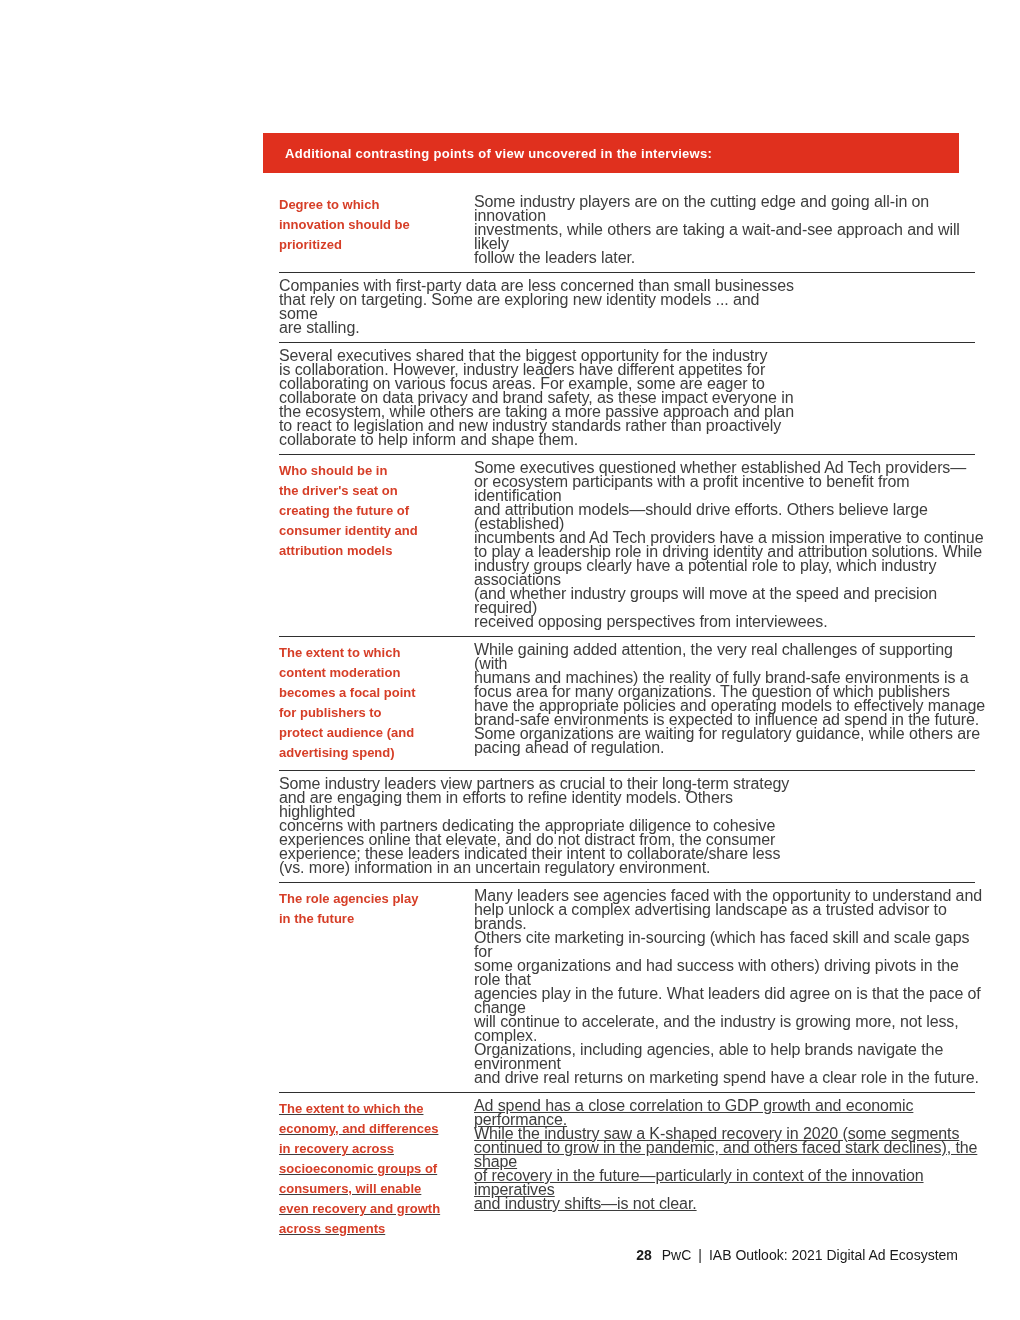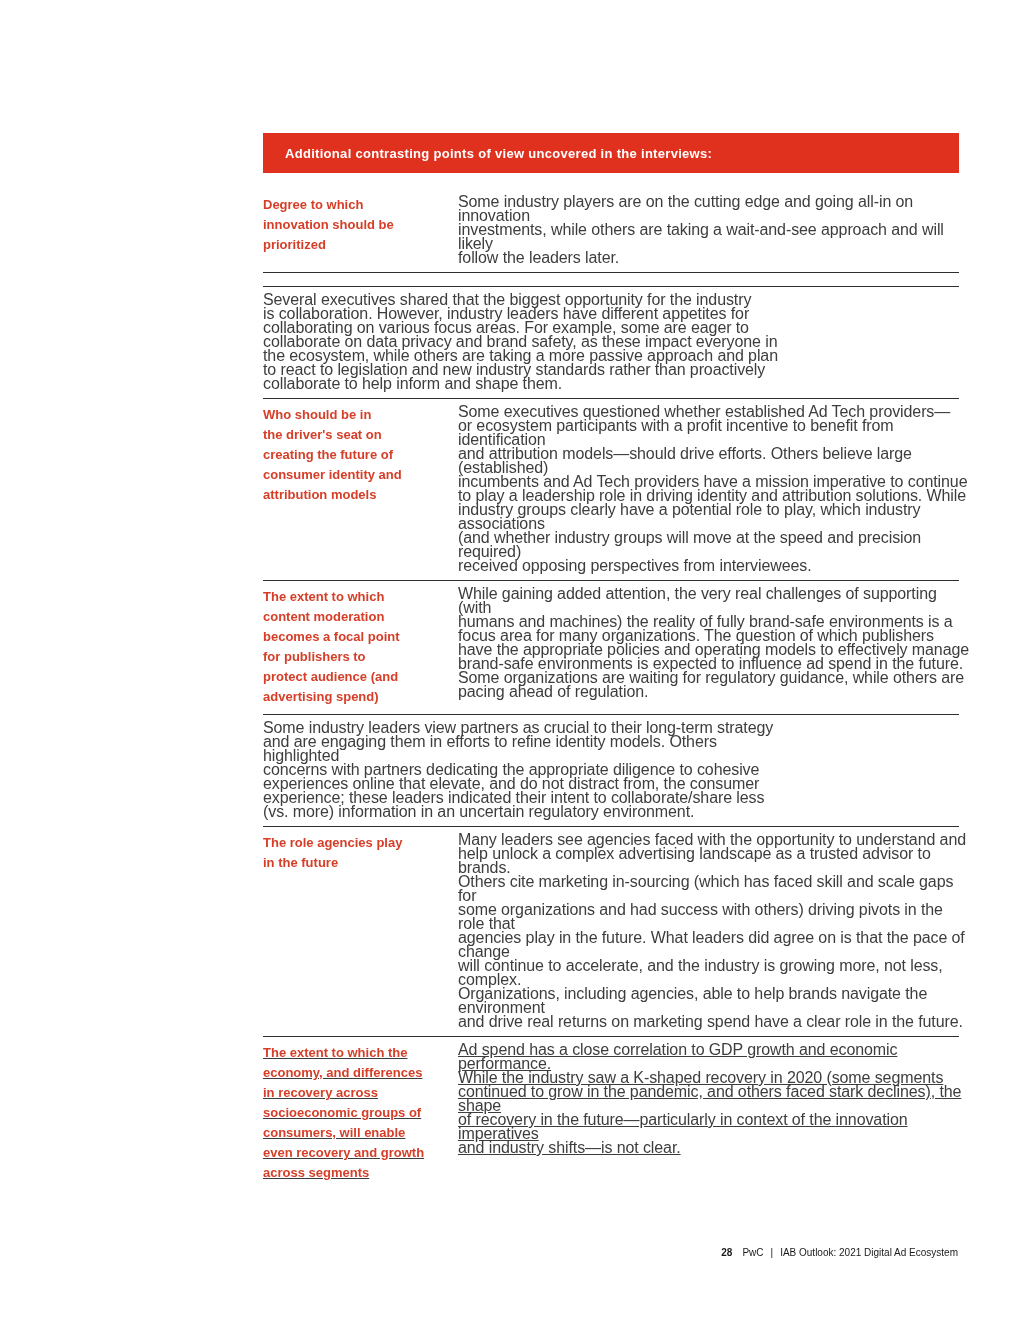--- a/index.html
+++ b/index.html
@@ -29,21 +29,21 @@
     padding-left: 22px;
   }
   .banner span {
     color: #ffffff;
     font-size: 13px;
     font-weight: bold;
     letter-spacing: 0.3px;
   }
   .contrast-table {
     position: absolute;
-    left: 263px;
+    left: 279px;
     top: 173px;
     width: 696px;
   }
   .row {
     display: flex;
     align-items: flex-start;
     padding: 6px 0 7px 0;
     border-bottom: 1px solid var(--rule-color, #2f2f2f);
   }
   .row:first-child {
@@ -73,21 +73,21 @@
     letter-spacing: -0.1px;
     line-height: 14px;
     white-space: pre-line;
   }
   .footer {
     position: absolute;
     top: 1247px;
     right: 62px;
     display: flex;
     align-items: baseline;
-    font-size: 10px;
+    font-size: 14px;
     color: #1a1a1a;
     white-space: nowrap;
     justify-content: flex-end;
   }
   .footer .pnum {
     font-weight: bold;
     margin-right: 10px;
   }
   .footer .sep {
     margin: 0 7px;
@@ -107,20 +107,23 @@
     <section class="row">
       <div class="row-heading">Degree to which
 innovation should be
 prioritized</div>
       <div class="row-body">Some industry players are on the cutting edge and going all-in on innovation
 investments, while others are taking a wait-and-see approach and will likely
 follow the leaders later.</div>
     </section>
 
     <section class="row">
+      <div class="row-body">Companies with first-party data are less concerned than small businesses
+that rely on targeting. Some are exploring new identity models ... and some
+are stalling.</div>
     </section>
 
     <section class="row">
       <div class="row-body">Several executives shared that the biggest opportunity for the industry
 is collaboration. However, industry leaders have different appetites for
 collaborating on various focus areas. For example, some are eager to
 collaborate on data privacy and brand safety, as these impact everyone in
 the ecosystem, while others are taking a more passive approach and plan
 to react to legislation and new industry standards rather than proactively
 collaborate to help inform and shape them.</div>

